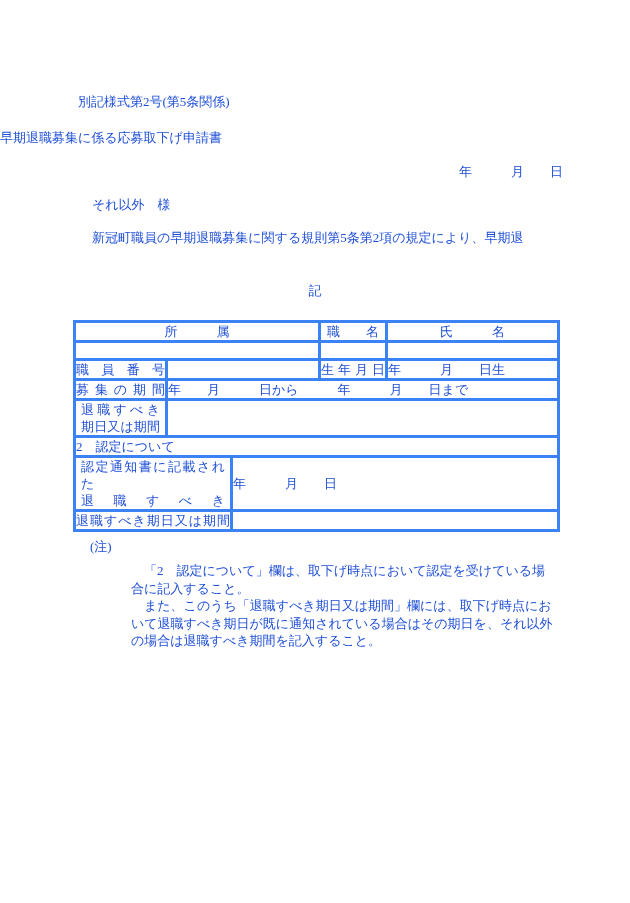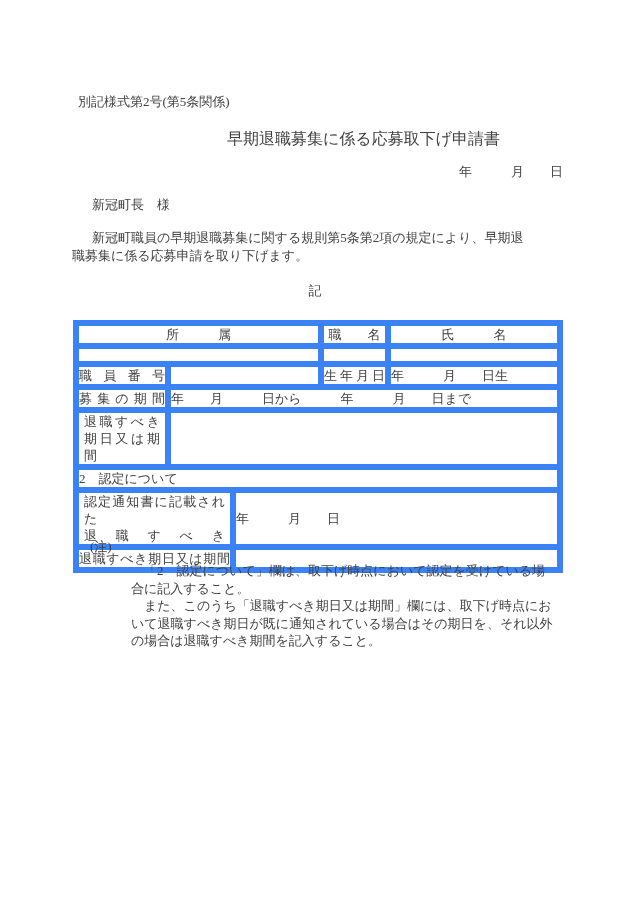--- a/index.html
+++ b/index.html
@@ -2,44 +2,44 @@
 <html><head>
 <meta charset="utf-8">
 <style>
   html,body { margin:0; padding:0; background:#e8e8e8; }
   .page {
     position:relative;
     width:630px; height:903px;
     margin:0 auto;
     background:#ffffff;
     font-family:"Liberation Serif","DejaVu Serif",serif;
-    color:#404040;
+    color:#1d4ed8;
     font-size:13px;
     overflow:hidden;
   }
 
   #form-number { position:absolute; left:78px; top:93px; }
-  #doc-title   { position:absolute; left:0; top:129px; width:500px; text-align:right; font-size:16px; }
+  #doc-title   { position:absolute; left:0; top:129px; width:500px; text-align:left; font-size:13px; }
   #date-line   { position:absolute; top:163px; right:67px; white-space:pre; }
   #salutation  { position:absolute; left:92px; top:196px; white-space:pre; }
 
   #body-para   { position:absolute; left:72px; top:229px; line-height:18px; width:486px; }
   .body-line   { white-space:pre; }
   .indent1     { text-indent:20px; }
 
   #record-mark { position:absolute; left:0; top:282px; width:630px; text-align:center; }
 
   table.form {
     position:absolute; left:73px; top:320px;
     width:484px;
     border-collapse:collapse; table-layout:fixed;
     font-size:13px;
   }
   table.form td {
-    border:6px solid #3b82f6;
+    border:3px solid #3b82f6;
     padding:0;
     line-height:17px;
     vertical-align:middle;
     overflow:hidden;
   }
   .jdist { text-align:justify; text-align-last:justify; padding:0 5px; }
   .hdr   { text-align:center; white-space:pre; }
   .secrow{ padding-left:5px; white-space:pre; }
   .bdate { text-align:left; padding-right:3px; white-space:pre; }
   .rperiod { padding-left:77px; white-space:pre; }
@@ -56,25 +56,24 @@
 <body>
 
 <div class="page">
 
   <div id="form-number">別記様式第2号(第5条関係)</div>
 
   <div id="doc-title">早期退職募集に係る応募取下げ申請書</div>
 
   <div id="date-line">年　　　月　　日</div>
 
-  <div id="salutation">新冠町長　様</div>
+  <div id="salutation">それ以外　様</div>
 
   <div id="body-para">
     <div class="body-line indent1">新冠町職員の早期退職募集に関する規則第5条第2項の規定により、早期退</div>
-    <div class="body-line">職募集に係る応募申請を取り下げます。</div>
   </div>
 
   <div id="record-mark">記</div>
 
   <table class="form">
     <colgroup>
       <col style="width:92px">
         <col style="width:65px">
         <col style="width:88px">
         <col style="width:67px">

